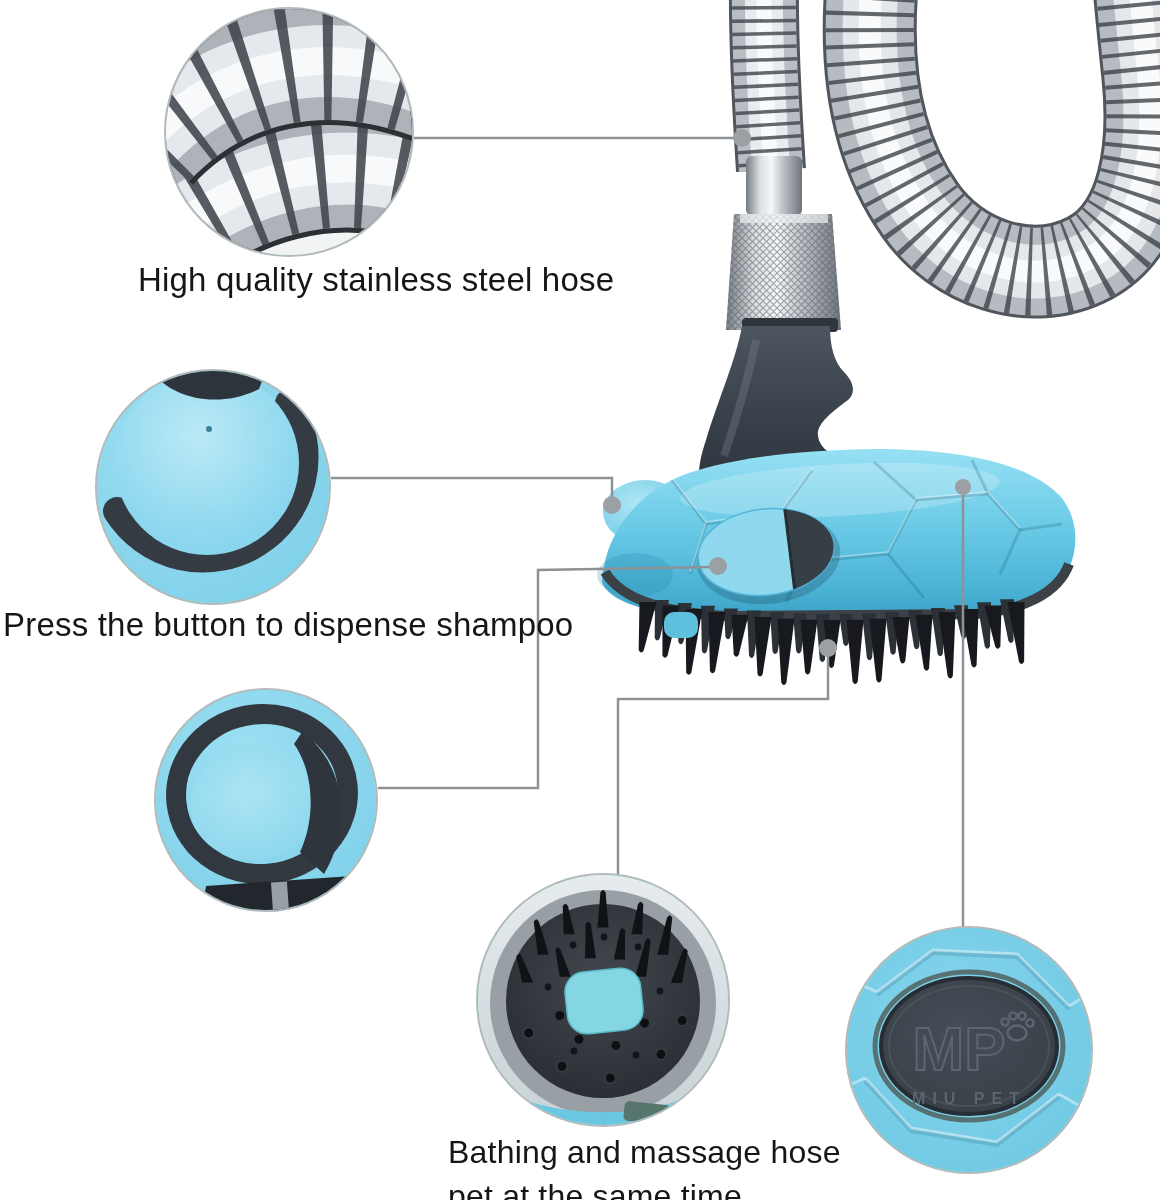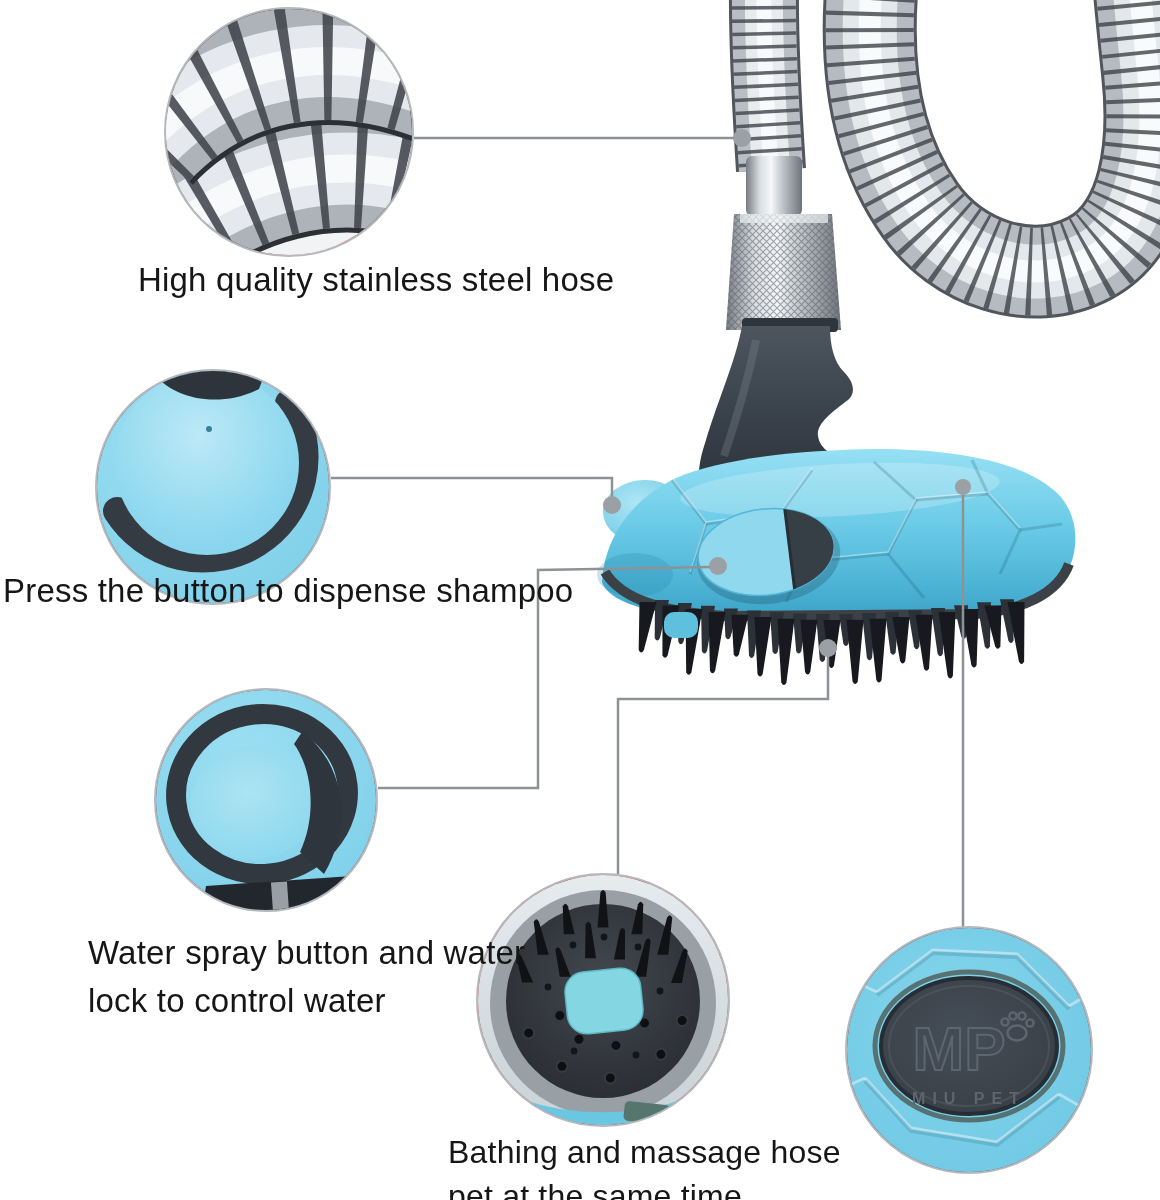--- a/index.html
+++ b/index.html
@@ -1,20 +1,20 @@
 <!DOCTYPE html>
 <html><head>
 <meta charset="utf-8">
 <style>
   html,body{margin:0;padding:0;background:#ffffff;}
   .canvas{position:relative;width:1160px;height:1200px;background:#fff;overflow:hidden;
           font-family:"Liberation Sans",sans-serif;}
   .main-art{position:absolute;left:0;top:0;}
   .inset{position:absolute;border-radius:50%;overflow:hidden;border:2px solid #b3b9bd;
-         box-sizing:border-box;background:#b91c1c;}
+         box-sizing:border-box;background:#86efac;}
   .inset svg{display:block;}
   .lbl{position:absolute;color:#161616;font-size:33px;line-height:48px;letter-spacing:.2px;
        white-space:nowrap;}
   #lbl-bathing{font-size:32px;line-height:44px;}
 </style>
 </head>
 <body>
 
 <div class="canvas">
 
@@ -329,27 +329,23 @@
         <ellipse cx="0" cy="9" rx="9.5" ry="7.5"></ellipse>
       </g>
       <text x="122" y="176" text-anchor="middle" font-family="Liberation Sans, sans-serif" font-size="16" font-weight="bold" letter-spacing="7" fill="#5d656e">MIU PET</text>
     </svg>
   </div>
 
   <div class="lbl" id="lbl-hose" style="left:90px;top:256px;margin-left:48px;">
     <div>High quality stainless steel hose</div>
   </div>
 
-  <div class="lbl" id="lbl-shampoo" style="left:3px;top:567px;">
+  <div class="lbl" id="lbl-shampoo" style="left:3px;top:601px;">
     <div>Press the button to dispense shampoo</div>
   </div>
 
-  <div class="lbl" id="lbl-spray" style="left:88px;top:929px;">
-    <div>Water spray button and water</div>
-    <div>lock to control water</div>
-  </div>
 
   <div class="lbl" id="lbl-bathing" style="left:448px;top:1130px;">
     <div>Bathing and massage hose</div>
     <div>pet at the same time</div>
   </div>
 
 </div>
 
 </body></html>

